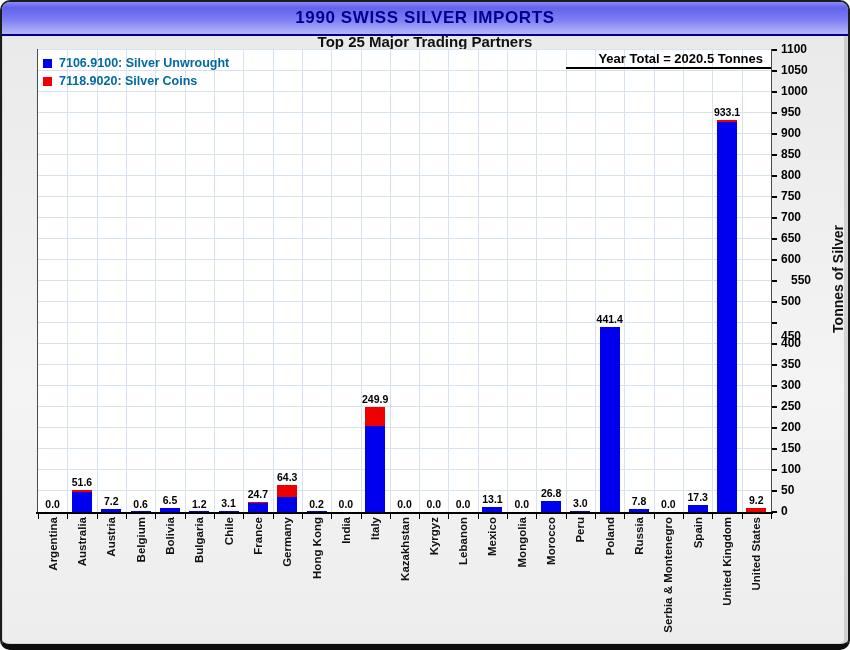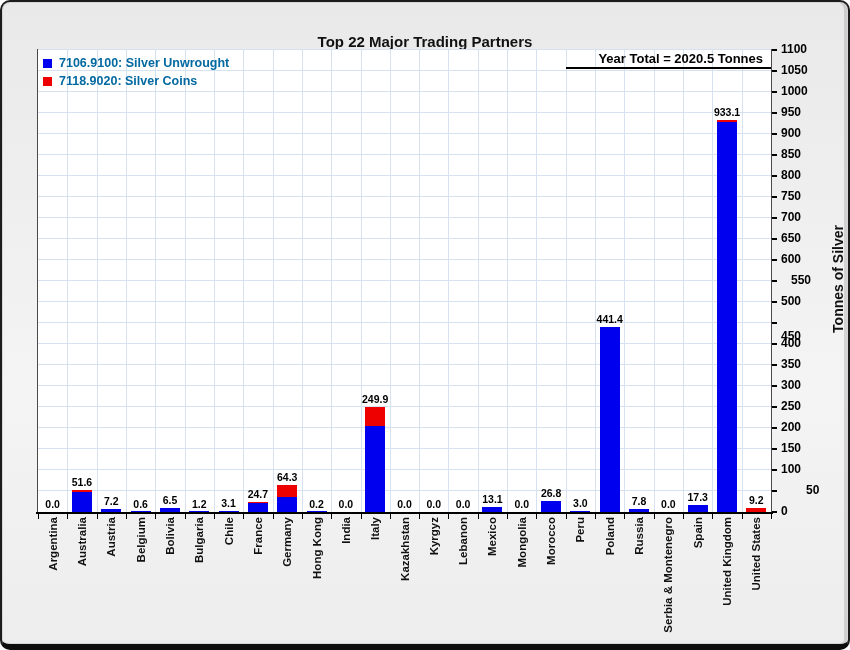--- a/index.html
+++ b/index.html
@@ -54,21 +54,22 @@
   }
   .footer{
     position:absolute;left:0;top:623px;width:100%;height:16px;line-height:16px;
     text-align:center;font-size:13.5px;font-weight:700;color:#141496;
   }
 </style>
 </head>
 <body>
 
 <div class="window">
-  <div class="subtitle">Top 22 Major Trading Partners</div>
+  <div class="titlebar">1990 SWISS SILVER IMPORTS</div>
+  <div class="subtitle">Top 25 Major Trading Partners</div>
 
   <div class="plot">
     <div id="grid-layer">
         <div class="hgrid" style="bottom: 21px;"></div>
         <div class="hgrid" style="bottom: 42px;"></div>
         <div class="hgrid" style="bottom: 63px;"></div>
         <div class="hgrid" style="bottom: 84px;"></div>
         <div class="hgrid" style="bottom: 105px;"></div>
         <div class="hgrid" style="bottom: 126px;"></div>
         <div class="hgrid" style="bottom: 147px;"></div>
@@ -230,21 +231,21 @@
       <div class="xtick" style="left: 616.72px;"></div>
       <div class="xtick" style="left: 646.04px;"></div>
       <div class="xtick" style="left: 675.36px;"></div>
       <div class="xtick" style="left: 704.68px;"></div>
       <div class="xtick" style="left: 734px;"></div>
     </div>
   <div class="yaxis" id="yaxis">
       <div class="ytick" style="top: 462px;"></div>
       <div class="yticklabel" style="top: 455px;">0</div>
       <div class="ytick" style="top: 441px;"></div>
-      <div class="yticklabel" style="top: 434px; margin-left: 25px;">50</div>
+      <div class="yticklabel" style="top: 434px;">50</div>
       <div class="ytick" style="top: 420px;"></div>
       <div class="yticklabel" style="top: 413px;">100</div>
       <div class="ytick" style="top: 399px;"></div>
       <div class="yticklabel" style="top: 392px;">150</div>
       <div class="ytick" style="top: 378px;"></div>
       <div class="yticklabel" style="top: 371px;">200</div>
       <div class="ytick" style="top: 357px;"></div>
       <div class="yticklabel" style="top: 350px;">250</div>
       <div class="ytick" style="top: 336px;"></div>
       <div class="yticklabel" style="top: 329px;">300</div>

